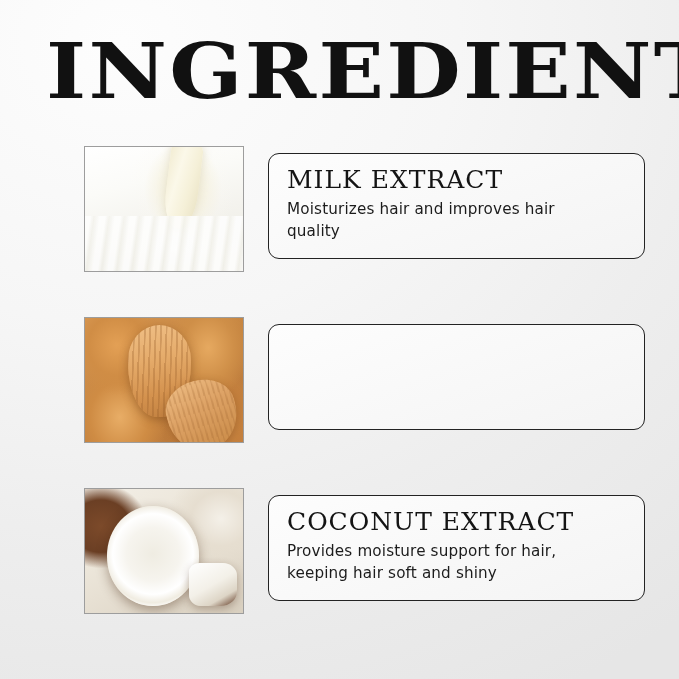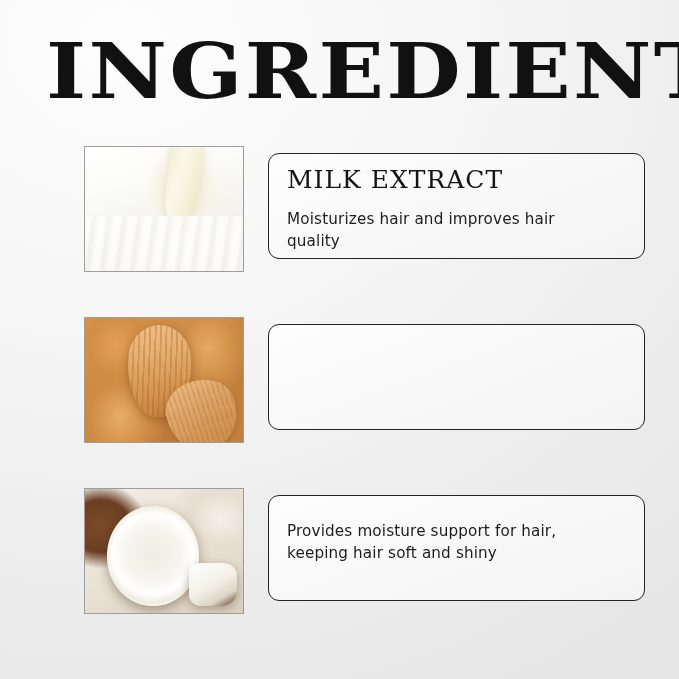--- a/index.html
+++ b/index.html
@@ -182,21 +182,21 @@
   .card-title {
     font-family: "DejaVu Serif", "Liberation Serif", serif;
     font-weight: 400;
     font-size: 25px;
     line-height: 30px;
     letter-spacing: 1.0px;
     color: #141414;
     white-space: nowrap;
   }
   .card-body {
-    margin-top: 13px;
+    margin-top: 3px;
     font-family: "DejaVu Sans", "Liberation Sans", sans-serif;
     font-size: 15.2px;
     line-height: 22px;
     letter-spacing: 0.15px;
     color: #1c1c1c;
     white-space: pre-line;
   }
 </style>
 </head>
 <body>
@@ -222,18 +222,19 @@
     </div>
     <div class="card">
     </div>
   </div>
 
   <div class="row" id="row-2">
     <div class="photo-frame">
       <div class="photo photo-coconut"></div>
     </div>
     <div class="card">
+      <div class="card-title">COCONUT EXTRACT</div>
       <div class="card-body">Provides moisture support for hair,
 keeping hair soft and shiny</div>
     </div>
   </div>
 
 </div>
 
 </body></html>

